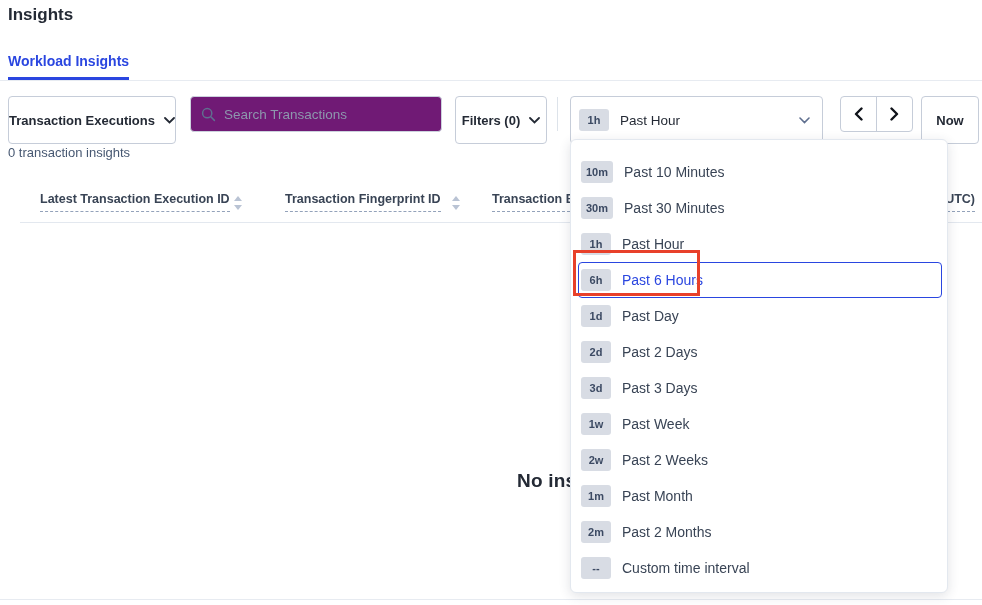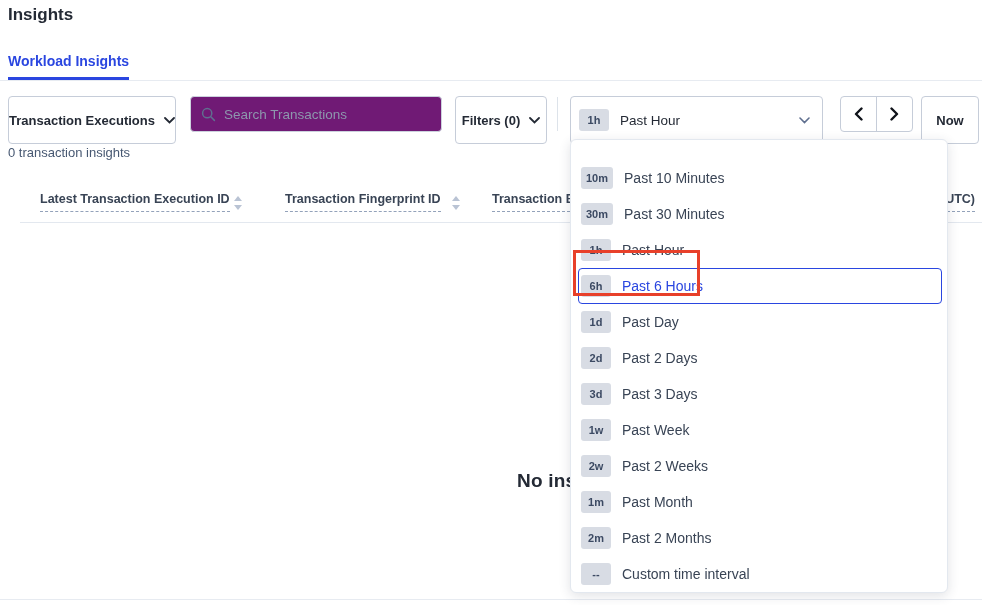--- a/index.html
+++ b/index.html
@@ -71,21 +71,21 @@
   .sort1{left:234px;} .sort2{left:452px;}
   .header-line{position:absolute; left:20px; right:0; top:222px; height:1px; background:#e3e8ef;}
 
   .empty-msg{position:absolute; left:517px; top:470px; font-size:19px; font-weight:700; color:var(--dark); white-space:nowrap; z-index:1; letter-spacing:.2px;}
 
   .bottom-line{position:absolute; left:0; right:0; top:599px; height:1px; background:var(--line);}
 
   .dropdown{
     position:absolute; left:570px; top:139px; width:378px; height:454px;
     background:#fff; border:1px solid #e3e8ef; border-radius:6px;
-    box-shadow:0 3px 12px rgba(40,50,70,.14); z-index:5; padding-top:20px;
+    box-shadow:0 3px 12px rgba(40,50,70,.14); z-index:5; padding-top:14px;
   }
   .dd-item{
     height:36px; margin:0 5px 0 7px; display:flex; align-items:center;
     padding-left:2px; border:1px solid transparent; border-radius:4px; cursor:pointer;
   }
   .dd-item .dd-label{margin-left:11px; font-size:14px; color:var(--slate);}
   .dd-item.focused{border-color:var(--accent);}
   .dd-item.focused .dd-label{color:var(--accent);}
 
   .annotation-box{

